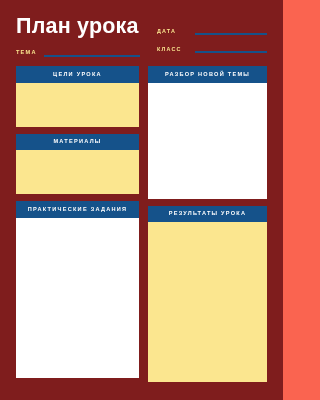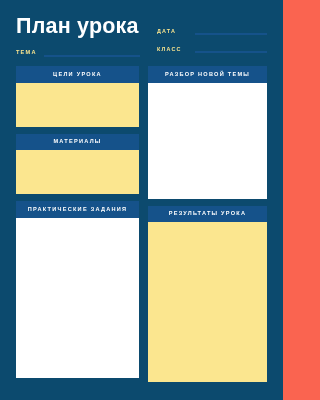--- a/index.html
+++ b/index.html
@@ -11,21 +11,21 @@
     height: 400px;
     overflow: hidden;
     font-family: "Liberation Sans", sans-serif;
     background: #fa6450;
   }
 
   .page {
     position: relative;
     width: 283px;
     height: 400px;
-    background: #0c4a6e;
+    background: #7f1d1d;
     box-sizing: border-box;
   }
 
   
   .header {
     position: absolute;
     left: 0;
     top: 0;
     width: 283px;
     height: 62px;

